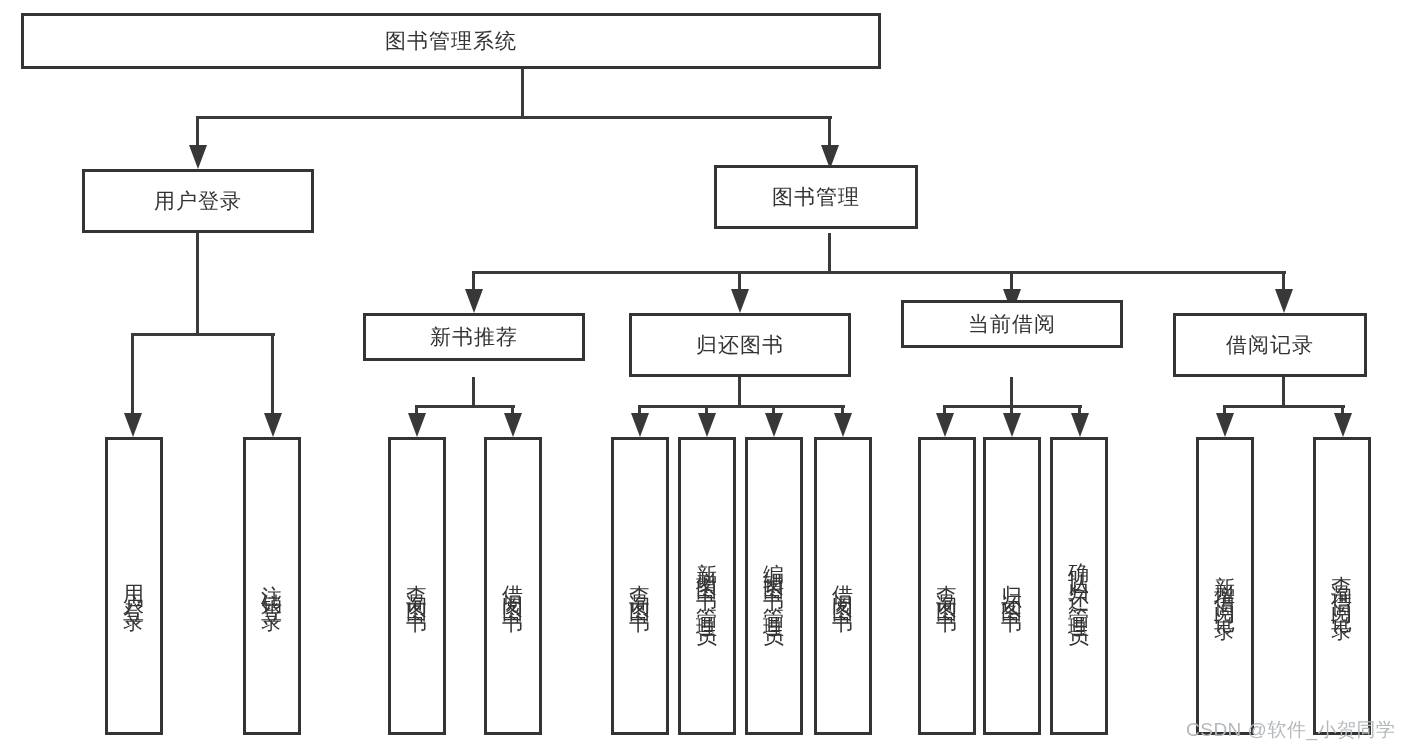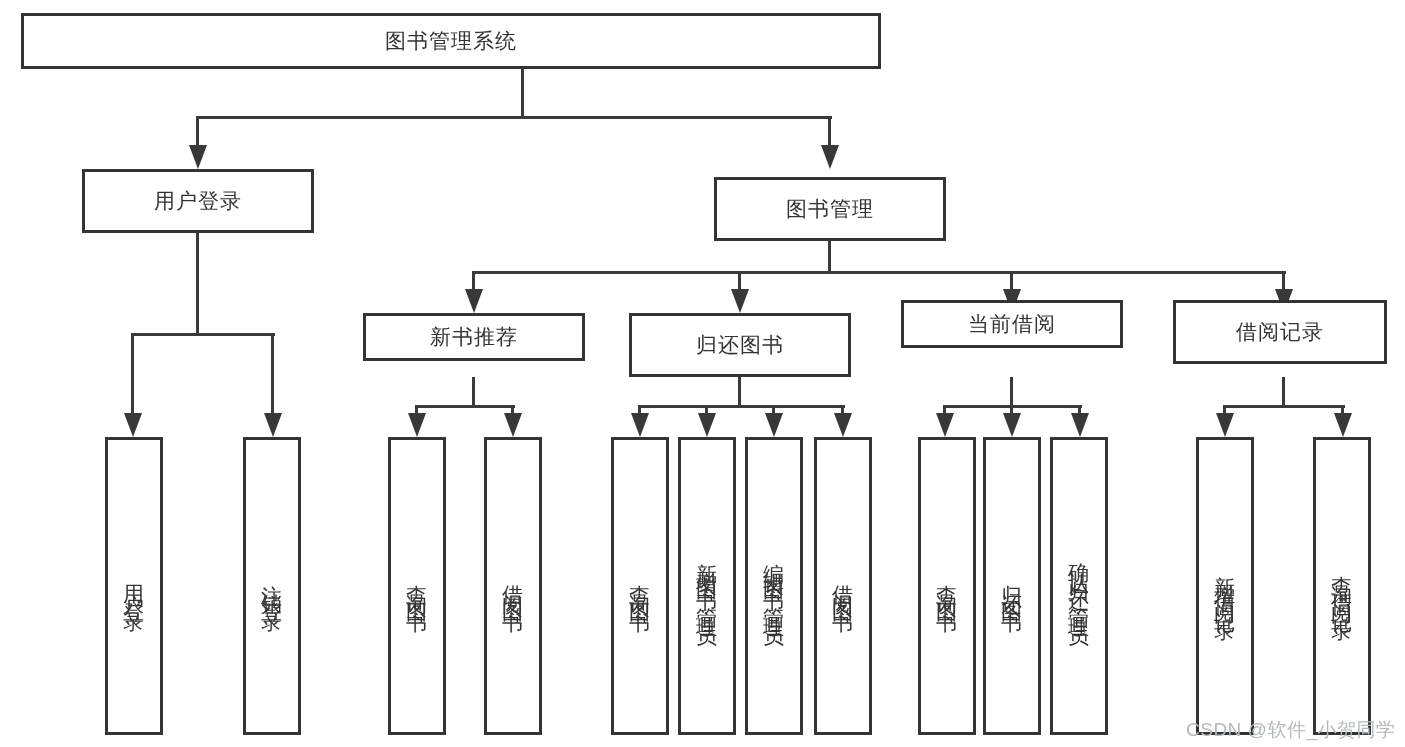--- a/index.html
+++ b/index.html
@@ -91,34 +91,34 @@
   <div class="vline" style="left:1341px;top:405px;height:15px"></div>
   <div class="ahead" style="left:1334px;top:413px"></div>
 
   <div class="box" style="left:21px;top:13px;width:860px;height:56px">
     <span class="lbl">图书管理系统</span>
   </div>
 
   <div class="box" style="left:82px;top:169px;width:232px;height:64px">
     <span class="lbl">用户登录</span>
   </div>
-  <div class="box" style="left:714px;top:177px;width:232px;height:64px">
+  <div class="box" style="left:714px;top:165px;width:204px;height:64px">
     <span class="lbl">图书管理</span>
   </div>
 
   <div class="box" style="left:363px;top:313px;width:222px;height:48px">
     <span class="lbl">新书推荐</span>
   </div>
   <div class="box" style="left:629px;top:313px;width:222px;height:64px">
     <span class="lbl">归还图书</span>
   </div>
   <div class="box" style="left:901px;top:300px;width:222px;height:48px">
     <span class="lbl">当前借阅</span>
   </div>
-  <div class="box" style="left:1173px;top:300px;width:214px;height:64px">
+  <div class="box" style="left:1173px;top:313px;width:194px;height:64px">
     <span class="lbl">借阅记录</span>
   </div>
 
   <div class="box leaf" style="left:105px;top:437px;width:58px;height:298px">
     <span class="lbl">用户登录</span>
   </div>
   <div class="box leaf" style="left:243px;top:437px;width:58px;height:298px">
     <span class="lbl">注销登录</span>
   </div>
 

